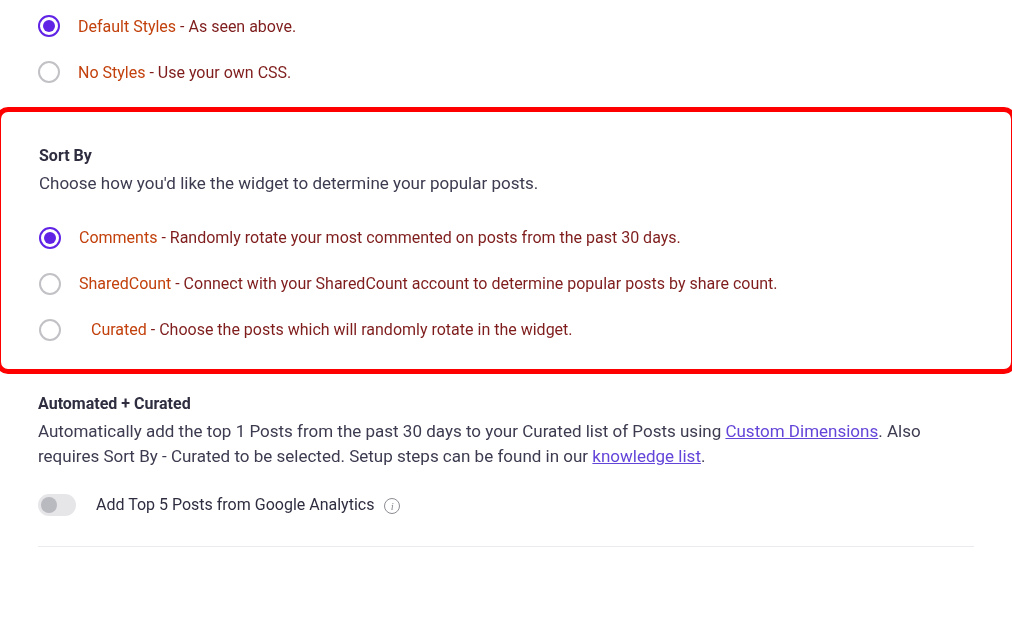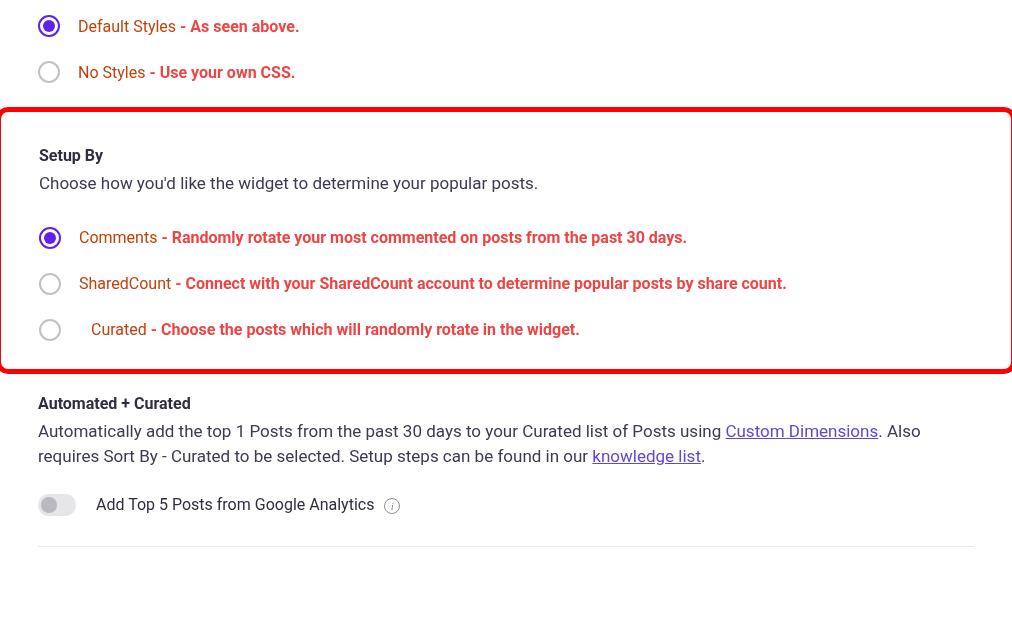--- a/index.html
+++ b/index.html
@@ -48,22 +48,22 @@
     }
     .radio-label {
       font-size: 16px;
       color: #2f2e41;
     }
     .radio-label .title {
       color: #c2410c;
       font-weight: 400;
     }
     .radio-label .desc {
-      color: #ef4444;
-      font-weight: 700;
+      color: #7f1d1d;
+      font-weight: 400;
     }
     .section {
       margin-top: 10px;
     }
     .section-title {
       font-weight: 700;
       color: #2f2e41;
       font-size: 16px;
       margin-bottom: 6px;
     }
@@ -159,21 +159,21 @@
 
     <div class="radio-row">
       <span class="radio"></span>
       <span class="radio-label">
         <span class="title">No Styles</span><span class="desc"> - Use your own CSS.</span>
       </span>
     </div>
   </div>
 
   <div class="highlight-box">
-    <div class="section-title">Setup By</div>
+    <div class="section-title">Sort By</div>
     <div class="section-desc">Choose how you'd like the widget to determine your popular posts.</div>
 
     <div style="height:6px"></div>
 
     <div class="radio-row">
       <span class="radio selected"></span>
       <span class="radio-label">
         <span class="title">Comments</span><span class="desc"> - Randomly rotate your most commented on posts from the past 30 days.</span>
       </span>
     </div>

